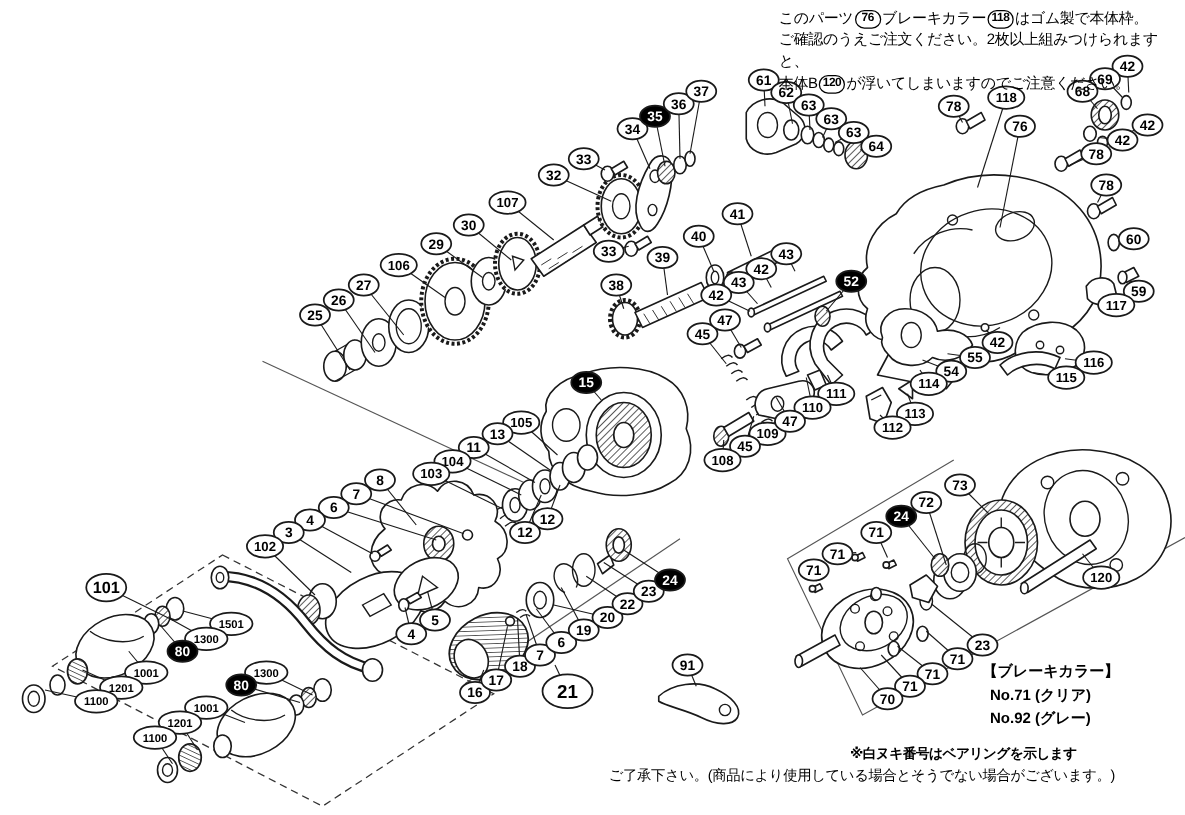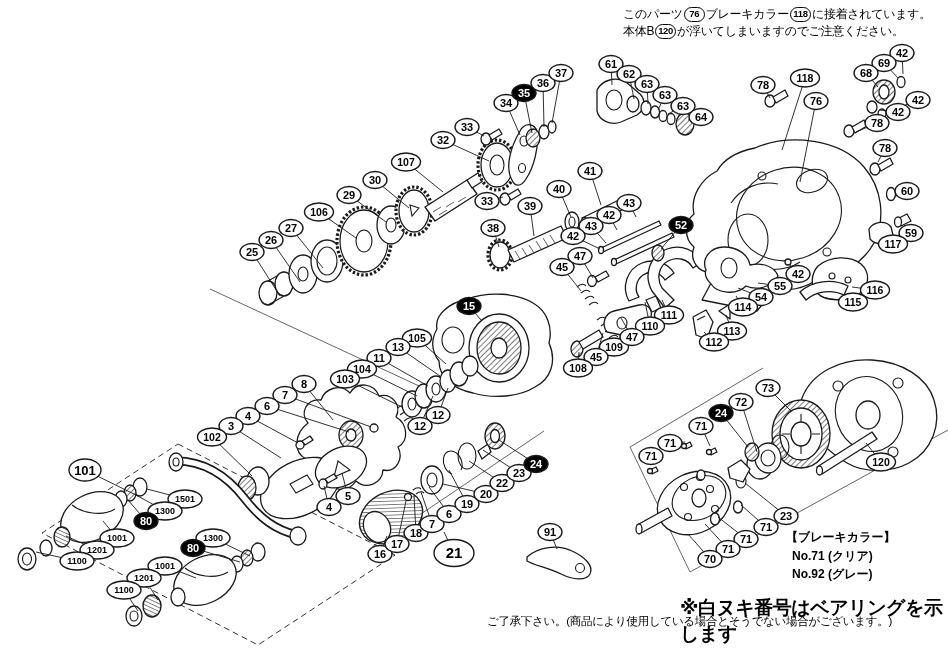--- a/index.html
+++ b/index.html
@@ -20,21 +20,21 @@
   .co-e.f{fill:#000;}
   .co-t{font-family:"Liberation Sans",sans-serif;font-weight:bold;fill:#000;text-anchor:middle;}
   .co-t.f{fill:#fff;}
   .note-top{position:absolute;left:623px;top:6px;width:324px;font-size:12px;
             line-height:1.45;letter-spacing:-0.3px;}
   .circ{display:inline-block;min-width:15px;height:13px;line-height:12px;border:1.3px solid #000;
         border-radius:9px;font-size:9.5px;font-weight:bold;text-align:center;padding:0 2px;
         vertical-align:1px;margin:0 1px;}
   .brake{position:absolute;left:786px;top:528px;font-size:12px;font-weight:bold;line-height:1.55;}
   .brake .opt{padding-left:6px;}
-  .bearing-note{position:absolute;left:680px;top:595px;font-size:19px;font-weight:bold;
+  .bearing-note{position:absolute;left:680px;top:595px;font-size:11px;font-weight:bold;
                 letter-spacing:-0.5px;}
   .bottom-note{position:absolute;left:487px;top:613px;font-size:11.5px;line-height:1.45;
                letter-spacing:-0.3px;width:460px;}
 </style>
 </head>
 <body>
 
 <div id="stage">
 
 <svg width="948" height="652" viewBox="0 0 948 652">
@@ -847,21 +847,22 @@
           <text x="728" y="552.96" class="co-t" font-size="11">71</text>
         </g>
         <g>
           <ellipse cx="710" cy="559" rx="12" ry="8.5" class="co-e"></ellipse>
           <text x="710" y="562.96" class="co-t" font-size="11">70</text>
         </g>
       </g>
 </svg>
 
 <div class="note-top" id="top-note">
-      <div><span>このパーツ</span><span class="circ">76</span><span>ブレーキカラー</span><span class="circ">118</span><span>に接着されています。</span></div>
+      <div><span>このパーツ</span><span class="circ">76</span><span>ブレーキカラー</span><span class="circ">118</span><span>はゴム製で本体枠。</span></div>
+      <div><span>ご確認のうえご注文ください。2枚以上組みつけられますと、</span></div>
       <div><span>本体B</span><span class="circ">120</span><span>が浮いてしまいますのでご注意ください。</span></div>
     </div>
 
 <div class="brake">
   <div>【ブレーキカラー】</div>
   <div class="opt">No.71 (クリア)</div>
   <div class="opt">No.92 (グレー)</div>
 </div>
 
 <div class="bearing-note">※白ヌキ番号はベアリングを示します</div>

